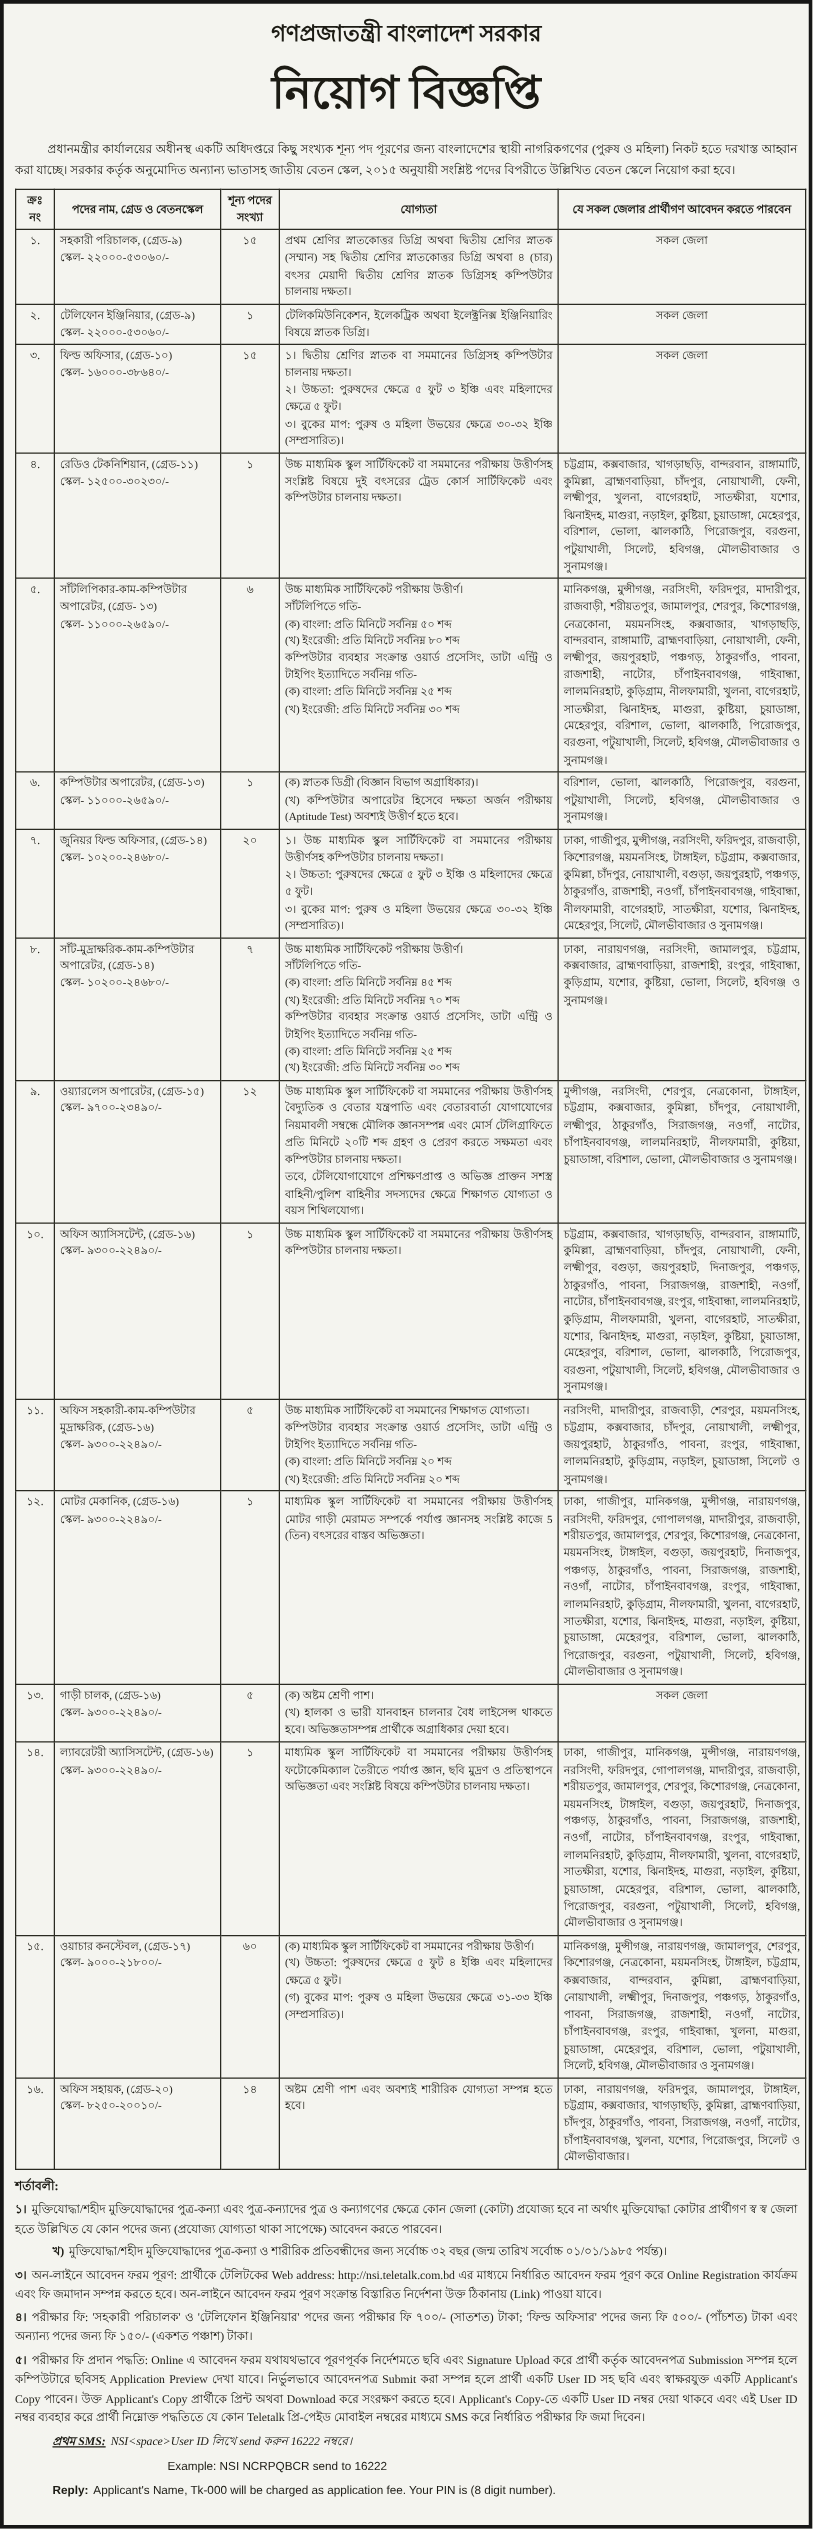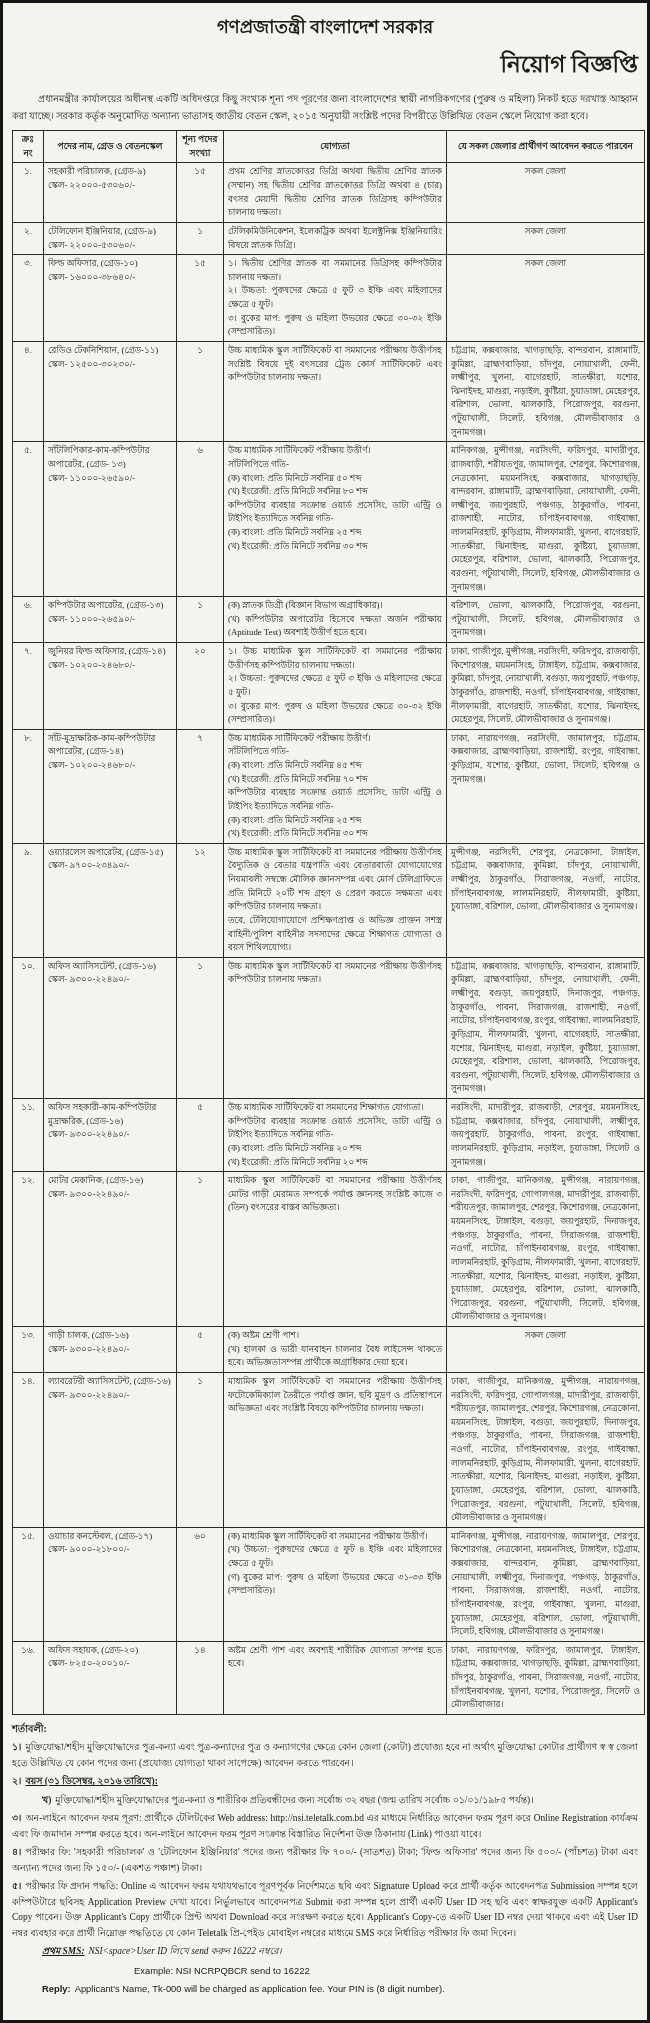--- a/index.html
+++ b/index.html
@@ -3,21 +3,21 @@
 <meta charset="utf-8">
 <style>
   html,body{margin:0;padding:0;background:#d9d9d4;}
   .page{
     width:650px;min-height:2023px;box-sizing:border-box;
     margin:0 auto;background:#f4f4ef;color:#1c1b14;
     border:3px solid #161616;padding:6px 9px 10px 9px;
     font-family:"Liberation Serif","DejaVu Serif",serif;
   }
   .gov-title{text-align:center;font-size:18px;font-weight:bold;margin:4px 0 0 0;}
-  .notice-title{text-align:right;font-size:23px;font-weight:bold;margin:2px 0 6px 0;}
+  .notice-title{text-align:center;font-size:36px;font-weight:bold;margin:2px 0 6px 0;}
   .intro{font-size:9.6px;line-height:1.75;text-align:justify;margin:0 0 5px 0;text-indent:26px;}
   table.vac{width:100%;border-collapse:collapse;table-layout:fixed;}
   table.vac th,table.vac td{
     border:1px solid #2a2a22;padding:2px 4px;vertical-align:top;
     font-size:8.8px;line-height:1.55;
   }
   table.vac th{text-align:center;font-weight:bold;vertical-align:middle;font-size:9px;}
   td.c-serial{text-align:center;}
   td.c-post{white-space:pre-line;}
   td.c-vac{text-align:center;}
@@ -182,21 +182,21 @@
 (ক) বাংলা: প্রতি মিনিটে সর্বনিম্ন ২০ শব্দ
 (খ) ইংরেজী: প্রতি মিনিটে সর্বনিম্ন ২০ শব্দ</td>
           <td class="c-dist">নরসিংদী, মাদারীপুর, রাজবাড়ী, শেরপুর, ময়মনসিংহ, চট্টগ্রাম, কক্সবাজার, চাঁদপুর, নোয়াখালী, লক্ষ্মীপুর, জয়পুরহাট, ঠাকুরগাঁও, পাবনা, রংপুর, গাইবান্ধা, লালমনিরহাট, কুড়িগ্রাম, নড়াইল, চুয়াডাঙ্গা, সিলেট ও সুনামগঞ্জ।</td>
         </tr>
 
         <tr>
           <td class="c-serial">১২.</td>
           <td class="c-post">মোটর মেকানিক, (গ্রেড-১৬)
 স্কেল- ৯৩০০-২২৪৯০/-</td>
           <td class="c-vac">১</td>
-          <td class="c-qual">মাধ্যমিক স্কুল সার্টিফিকেট বা সমমানের পরীক্ষায় উত্তীর্ণসহ মোটর গাড়ী মেরামত সম্পর্কে পর্যাপ্ত জ্ঞানসহ সংশ্লিষ্ট কাজে ৩ (তিন) বৎসরের বাস্তব অভিজ্ঞতা।</td>
+          <td class="c-qual">মাধ্যমিক স্কুল সার্টিফিকেট বা সমমানের পরীক্ষায় উত্তীর্ণসহ মোটর গাড়ী মেরামত সম্পর্কে পর্যাপ্ত জ্ঞানসহ সংশ্লিষ্ট কাজে 5 (তিন) বৎসরের বাস্তব অভিজ্ঞতা।</td>
           <td class="c-dist">ঢাকা, গাজীপুর, মানিকগঞ্জ, মুন্সীগঞ্জ, নারায়ণগঞ্জ, নরসিংদী, ফরিদপুর, গোপালগঞ্জ, মাদারীপুর, রাজবাড়ী, শরীয়তপুর, জামালপুর, শেরপুর, কিশোরগঞ্জ, নেত্রকোনা, ময়মনসিংহ, টাঙ্গাইল, বগুড়া, জয়পুরহাট, দিনাজপুর, পঞ্চগড়, ঠাকুরগাঁও, পাবনা, সিরাজগঞ্জ, রাজশাহী, নওগাঁ, নাটোর, চাঁপাইনবাবগঞ্জ, রংপুর, গাইবান্ধা, লালমনিরহাট, কুড়িগ্রাম, নীলফামারী, খুলনা, বাগেরহাট, সাতক্ষীরা, যশোর, ঝিনাইদহ, মাগুরা, নড়াইল, কুষ্টিয়া, চুয়াডাঙ্গা, মেহেরপুর, বরিশাল, ভোলা, ঝালকাঠি, পিরোজপুর, বরগুনা, পটুয়াখালী, সিলেট, হবিগঞ্জ, মৌলভীবাজার ও সুনামগঞ্জ।</td>
         </tr>
 
         <tr>
           <td class="c-serial">১৩.</td>
           <td class="c-post">গাড়ী চালক, (গ্রেড-১৬)
 স্কেল- ৯৩০০-২২৪৯০/-</td>
           <td class="c-vac">৫</td>
           <td class="c-qual">(ক) অষ্টম শ্রেণী পাশ।
 (খ) হালকা ও ভারী যানবাহন চালনার বৈধ লাইসেন্স থাকতে হবে। অভিজ্ঞতাসম্পন্ন প্রার্থীকে অগ্রাধিকার দেয়া হবে।</td>
@@ -235,23 +235,20 @@
   </table>
 
   <div class="notes">
     <div class="notes-heading">শর্তাবলী:</div>
     <div>
 
         <div class="note-line note">
           <span class="prefix">১।</span><span class="ntext">মুক্তিযোদ্ধা/শহীদ মুক্তিযোদ্ধাদের পুত্র-কন্যা এবং পুত্র-কন্যাদের পুত্র ও কন্যাগণের ক্ষেত্রে কোন জেলা (কোটা) প্রযোজ্য হবে না অর্থাৎ মুক্তিযোদ্ধা কোটার প্রার্থীগণ স্ব স্ব জেলা হতে উল্লিখিত যে কোন পদের জন্য (প্রযোজ্য যোগ্যতা থাকা সাপেক্ষে) আবেদন করতে পারবেন।</span>
         </div>
 
-        <div class="note-line note ul-label">
-          <span class="prefix">২।</span><span class="ntext">বয়স (৩১ ডিসেম্বর, ২০১৬ তারিখে):</span>
-        </div>
 
 
         <div class="note-line sub">
           <span class="prefix">খ)</span><span class="ntext">মুক্তিযোদ্ধা/শহীদ মুক্তিযোদ্ধাদের পুত্র-কন্যা ও শারীরিক প্রতিবন্ধীদের জন্য সর্বোচ্চ ৩২ বছর (জন্ম তারিখ সর্বোচ্চ ০১/০১/১৯৮৫ পর্যন্ত)।</span>
         </div>
 
         <div class="note-line note">
           <span class="prefix">৩।</span><span class="ntext">অন-লাইনে আবেদন ফরম পূরণ: প্রার্থীকে টেলিটকের Web address: http://nsi.teletalk.com.bd এর মাধ্যমে নির্ধারিত আবেদন ফরম পূরণ করে Online Registration কার্যক্রম এবং ফি জমাদান সম্পন্ন করতে হবে। অন-লাইনে আবেদন ফরম পূরণ সংক্রান্ত বিস্তারিত নির্দেশনা উক্ত ঠিকানায় (Link) পাওয়া যাবে।</span>
         </div>
 

